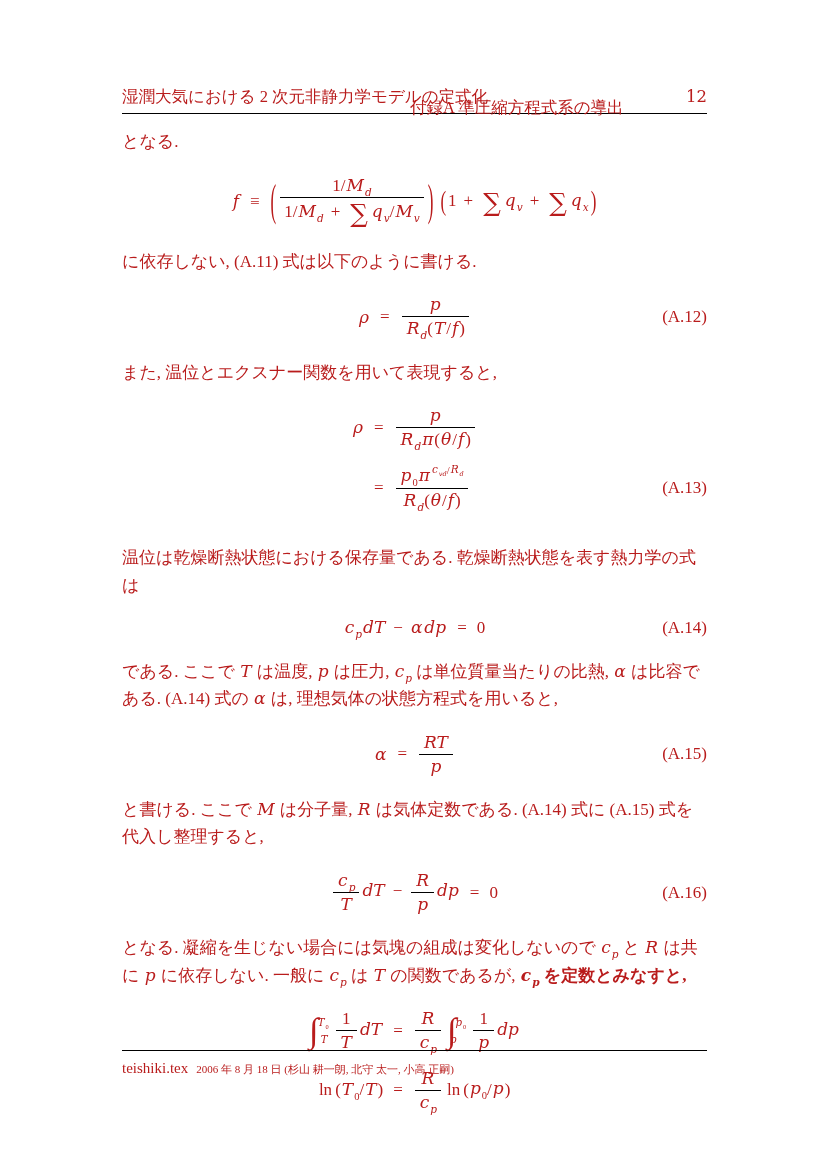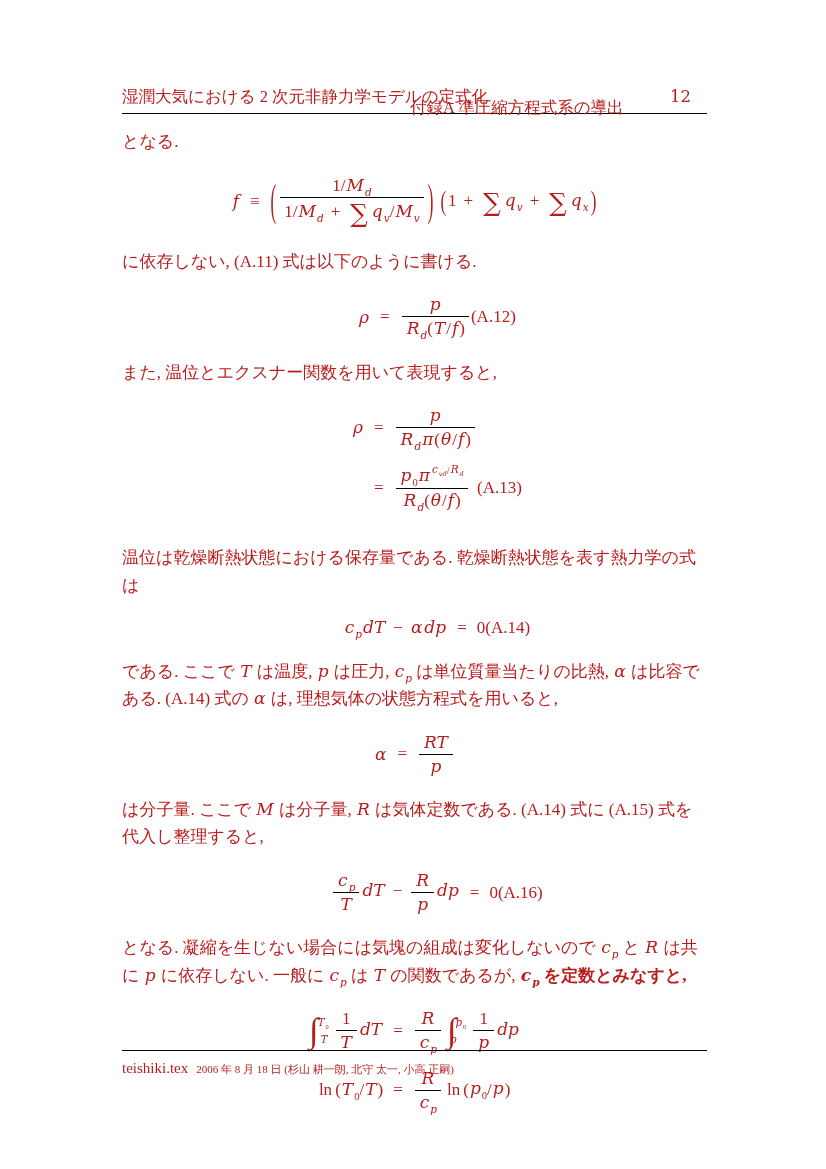--- a/index.html
+++ b/index.html
@@ -3,21 +3,21 @@
 <meta charset="utf-8">
 <style>
   html,body{margin:0;padding:0;background:#ffffff;}
   .page{position:relative;width:826px;height:1169px;background:#ffffff;color:#b91c1c;
         font-family:"Liberation Serif","DejaVu Serif",serif;overflow:hidden;}
   .content{position:absolute;left:122px;top:0;width:585px;}
   
   .header{position:relative;margin-top:86px;height:20px;font-size:16.5px;white-space:nowrap;}
   .h-left{position:absolute;left:0;top:0;}
   .h-right{position:absolute;left:288px;top:11px;}
-  .h-num{position:absolute;right:16px;top:1px;font-family:"DejaVu Serif",serif;}
+  .h-num{position:absolute;right:0;top:1px;font-family:"DejaVu Serif",serif;}
   .hrule{border:none;border-top:1.5px solid #000;margin:7px 0 0 0;}
   
   .para{font-size:17px;line-height:1.62;margin:14px 0;}
   .para.first{}
   .para.gap{margin-top:32px;}
   
   .it{font-style:italic;font-family:"DejaVu Serif",serif;padding:0 1px;}
   .rm{font-style:normal;}
   .bd{font-weight:bold;}
   .op{margin:0 7px;}
@@ -38,21 +38,21 @@
   .pr{display:inline-block;vertical-align:middle;transform-origin:center;font-style:normal;padding:0 1px;}
   .pin{padding:0 1px;}
   .msp{display:inline-block;}
   
   .eqblock{display:grid;grid-template-columns:1fr max-content max-content max-content 1fr;
            align-items:center;row-gap:12px;margin:18px 0;font-size:17px;}
   .sp1{min-width:0;}
   .cl{text-align:right;white-space:nowrap;}
   .cm{padding:0 10px;font-style:normal;}
   .cr{text-align:left;white-space:nowrap;}
-  .cn{white-space:nowrap;}
+  .cn{text-align:right;white-space:nowrap;}
   
   .footer{position:absolute;left:122px;width:585px;top:1050px;}
   .frule{border:none;border-top:1px solid #000;margin:0 0 9px 0;}
   .frow{display:flex;justify-content:flex-start;align-items:baseline;gap:8px;}
   .f-file{font-size:15px;}
   .f-date{font-size:11px;}
 </style>
 </head>
 <body>
 
@@ -116,22 +116,23 @@
         </div>
         <p class="para"><span class="rm">である. ここで </span><span class="it">T</span><span class="rm"> は温度, </span><span class="it">p</span><span class="rm"> は圧力, </span><span class="tg"><span class="it">c</span><span class="sb it">p</span></span><span class="rm"> は単位質量当たりの比熱, </span><span class="it">α</span><span class="rm"> は比容である. (A.14) 式の </span><span class="it">α</span><span class="rm"> は, 理想気体の状態方程式を用いると,</span></p>
         <div class="eqblock">
           <span class="sp1"></span>
           <span class="cl"><span class="it">α</span></span>
           <span class="cm">=</span>
           <span class="cr"><span class="frac">
               <span class="fn"><span class="it">RT</span></span>
               <span class="fd"><span class="it">p</span></span>
             </span></span>
+          <span class="cn">(A.15)</span>
         </div>
-        <p class="para"><span class="rm">は分子量. ここで </span><span class="it">M</span><span class="rm"> は分子量, </span><span class="it">R</span><span class="rm"> は気体定数である. (A.14) 式に (A.15) 式を代入し整理すると,</span></p>
+        <p class="para"><span class="rm">と書ける. ここで </span><span class="it">M</span><span class="rm"> は分子量, </span><span class="it">R</span><span class="rm"> は気体定数である. (A.14) 式に (A.15) 式を代入し整理すると,</span></p>
         <div class="eqblock">
           <span class="sp1"></span>
           <span class="cl"><span class="frac">
               <span class="fn"><span class="tg"><span class="it">c</span><span class="sb it">p</span></span></span>
               <span class="fd"><span class="it">T</span></span>
             </span><span class="it">dT</span><span class="rm op">−</span><span class="frac">
               <span class="fn"><span class="it">R</span></span>
               <span class="fd"><span class="it">p</span></span>
             </span><span class="it">dp</span></span>
           <span class="cm">=</span>

